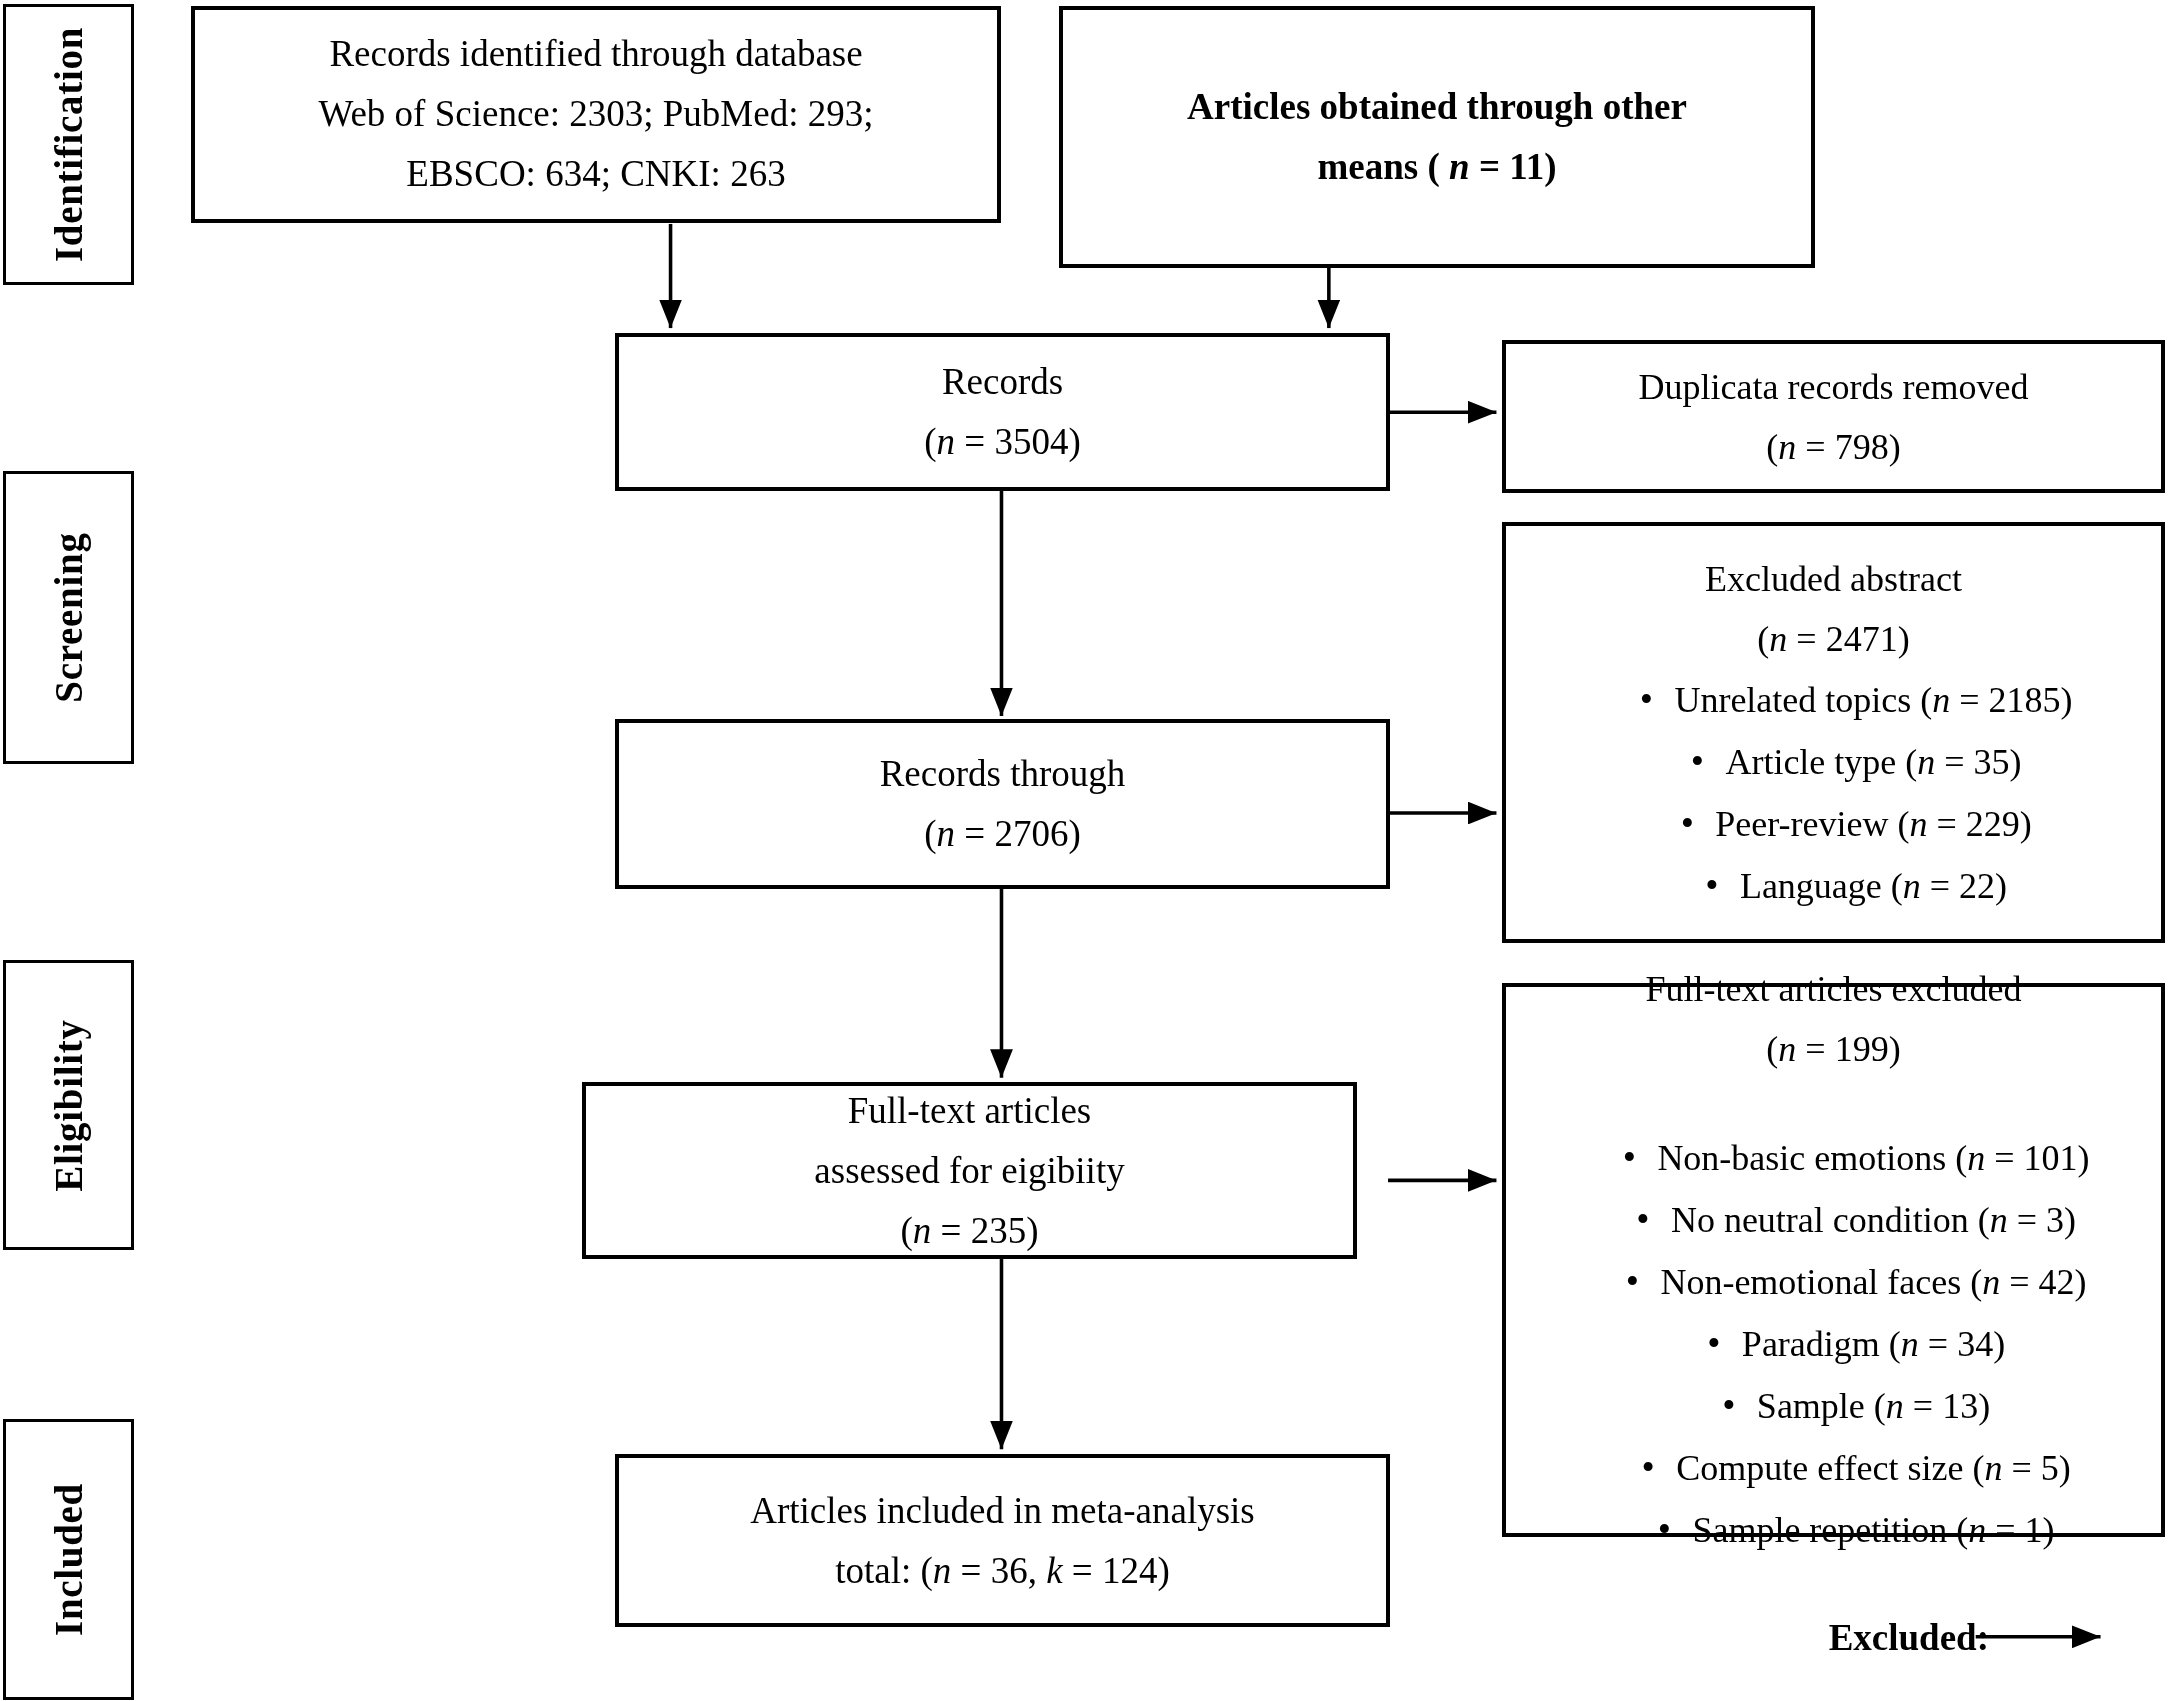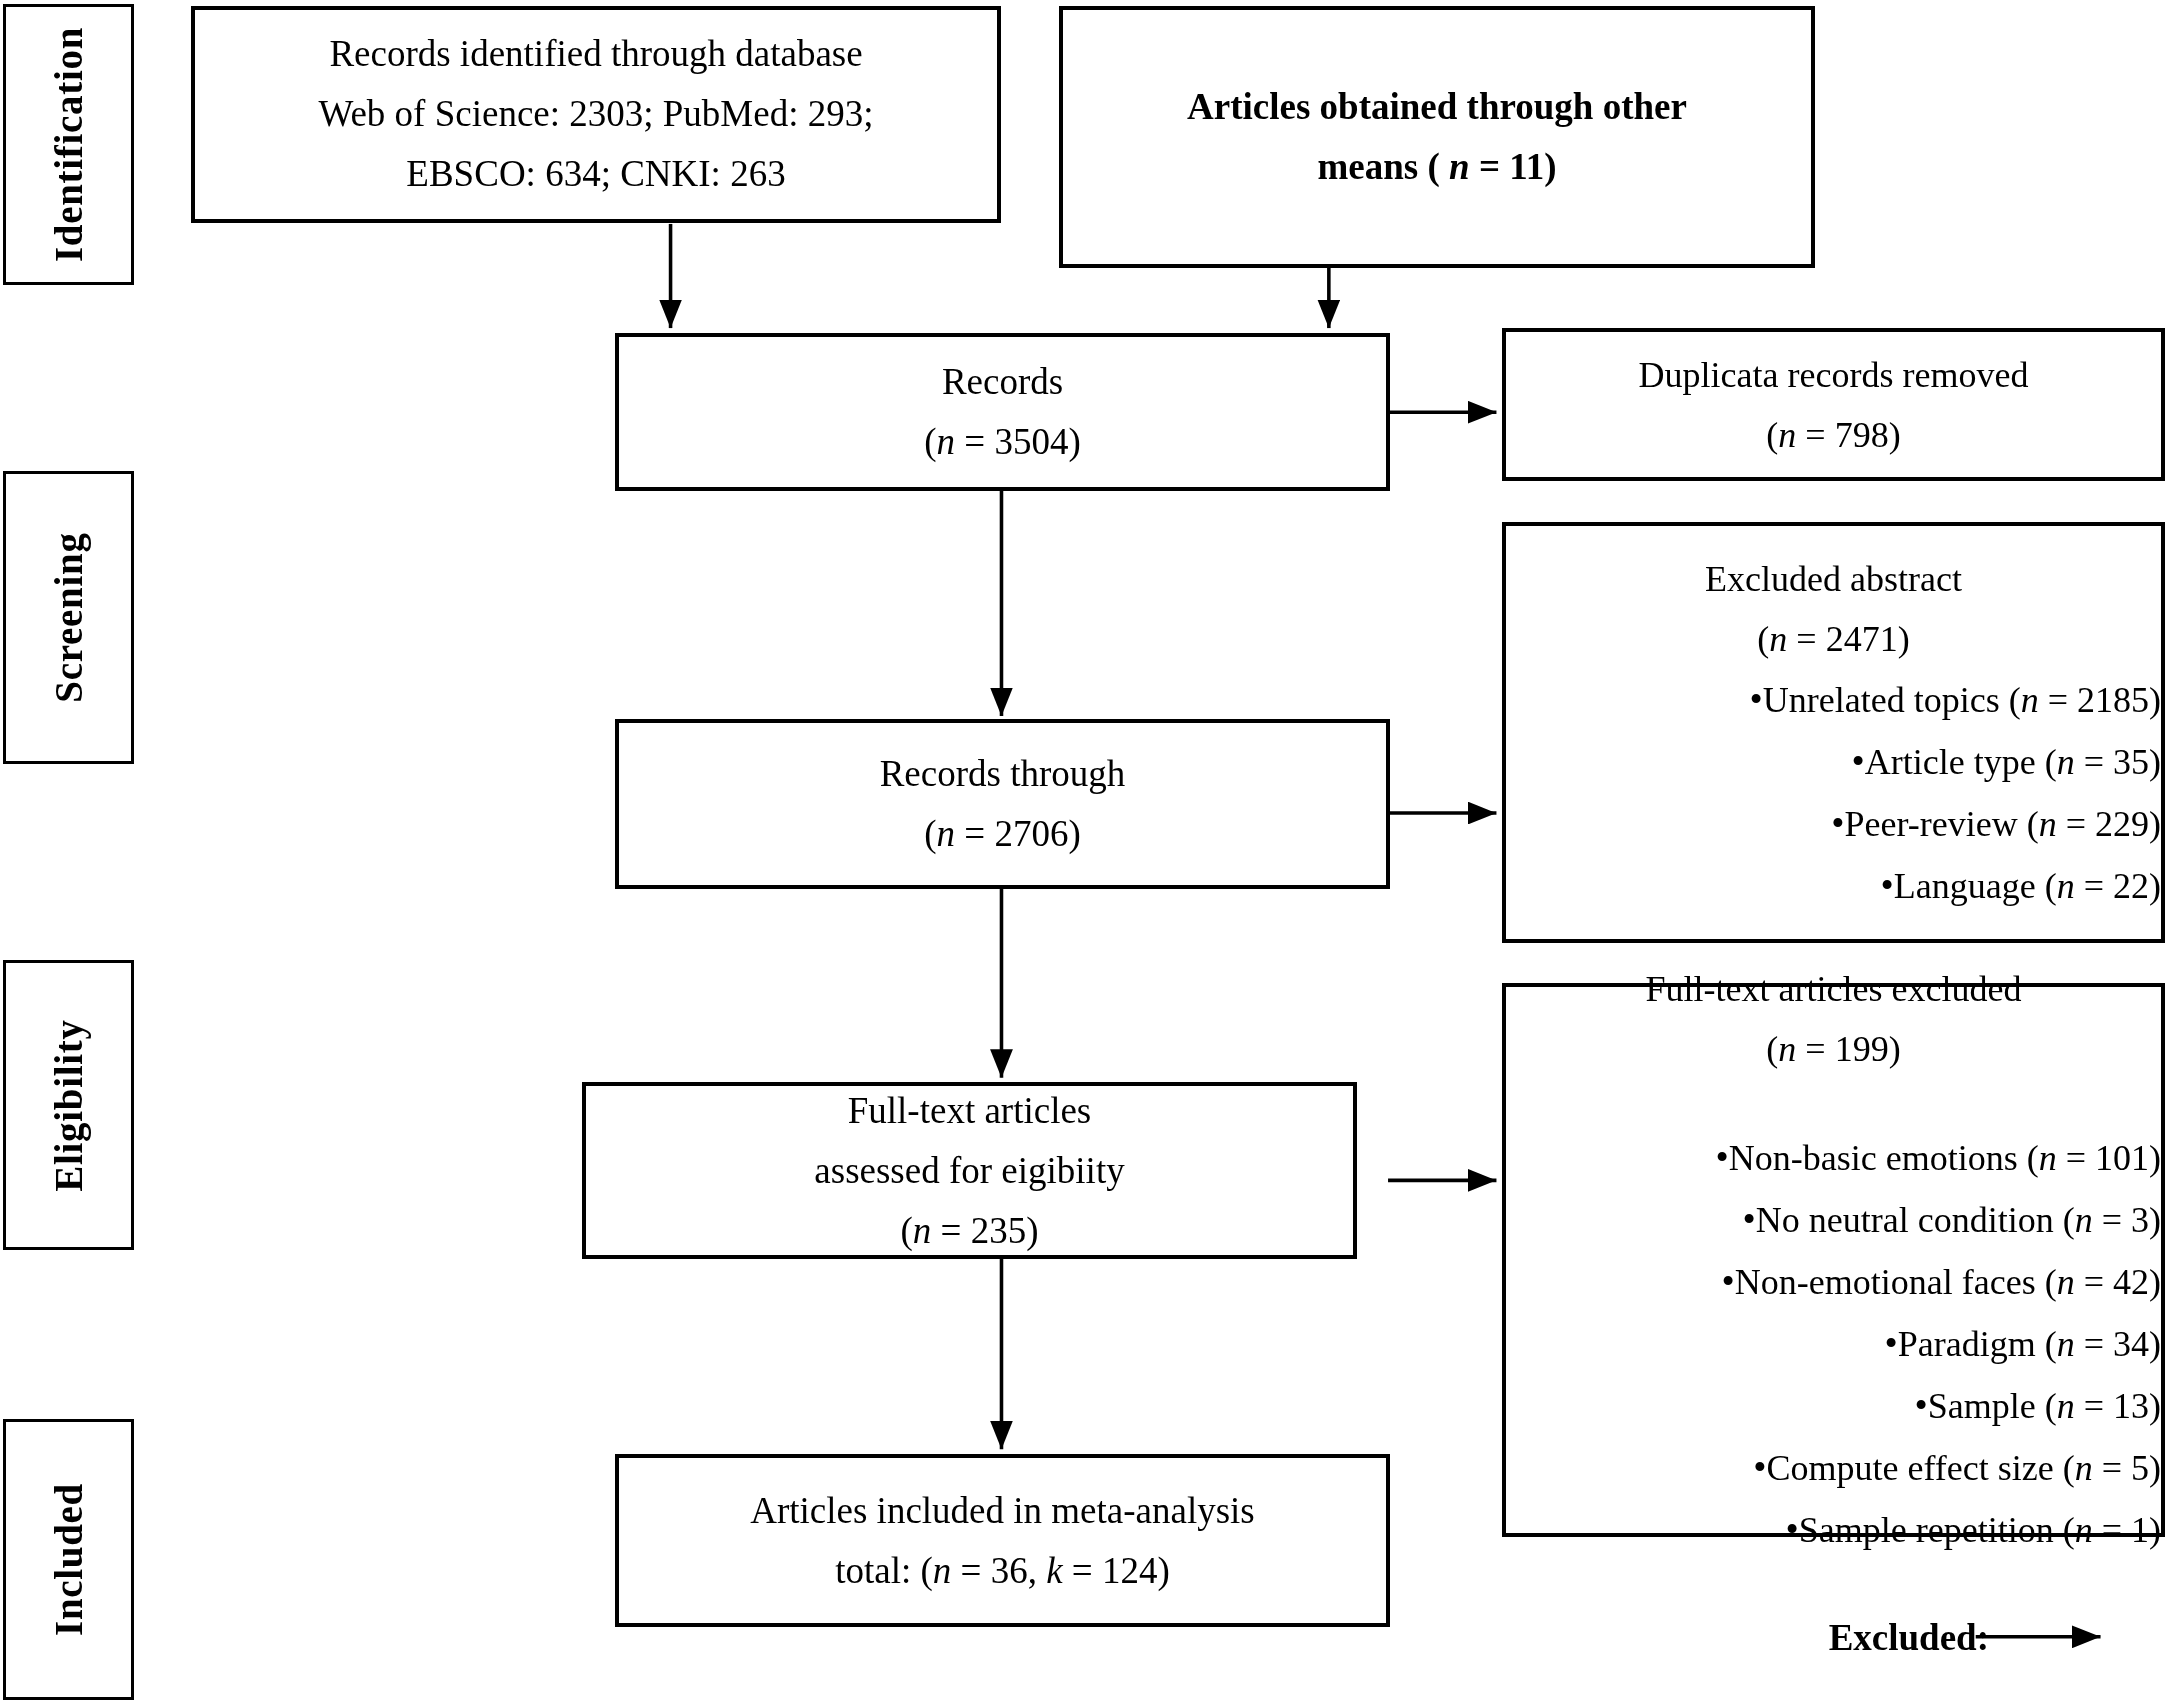--- a/index.html
+++ b/index.html
@@ -30,21 +30,21 @@
     line-height: 60px;
     white-space: nowrap;
   }
   .side { justify-content: center; border-width: 4.3px; }
   .side .line { font-size: 36px; line-height: 60px; }
   .side-title { width: 100%; text-align: center; }
   .bullets {
     width: 100%;
     box-sizing: border-box;
     padding-left: 24px;
-    text-align: right;
+    text-align: center;
   }
   .bullet {
     font-size: 36px;
     line-height: 61px;
     white-space: nowrap;
   }
   .bullet::before {
     content: "\2022";
     display: inline-block;
     width: 56px;
@@ -123,21 +123,21 @@
   <div class="box" style="left:1059px; top:5.7px; width:756px; height:262px;font-weight:bold;">
     <div class="line">Articles obtained through other</div>
     <div class="line">means ( <i>n</i> = 11)</div>
   </div>
 
   <div class="box" style="left:615px; top:333px; width:775px; height:158px;">
     <div class="line">Records</div>
     <div class="line">(<i>n</i> = 3504)</div>
   </div>
 
-  <div class="box side" style="left:1502px; top:328px; width:663px; height:153px;">
+  <div class="box side" style="left:1502px; top:340px; width:663px; height:153px;">
     <div class="line">Duplicata records removed</div>
     <div class="line">(<i>n</i> = 798)</div>
   </div>
 
   <div class="box" style="left:615px; top:719px; width:775px; height:170px;">
     <div class="line">Records through</div>
     <div class="line">(<i>n</i> = 2706)</div>
   </div>
 
   <div class="box side" style="left:1502px; top:522px; width:663px; height:421px;">

